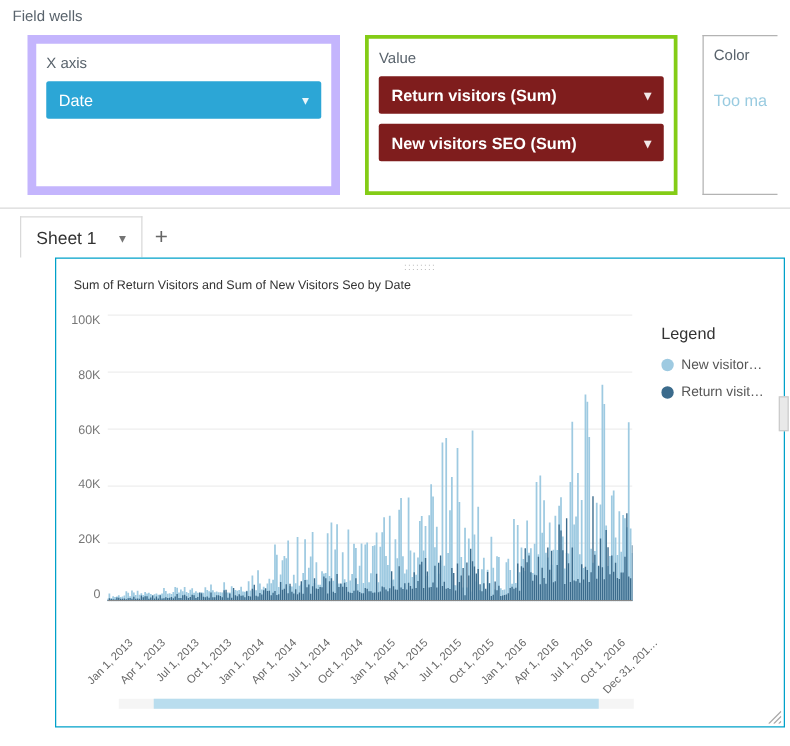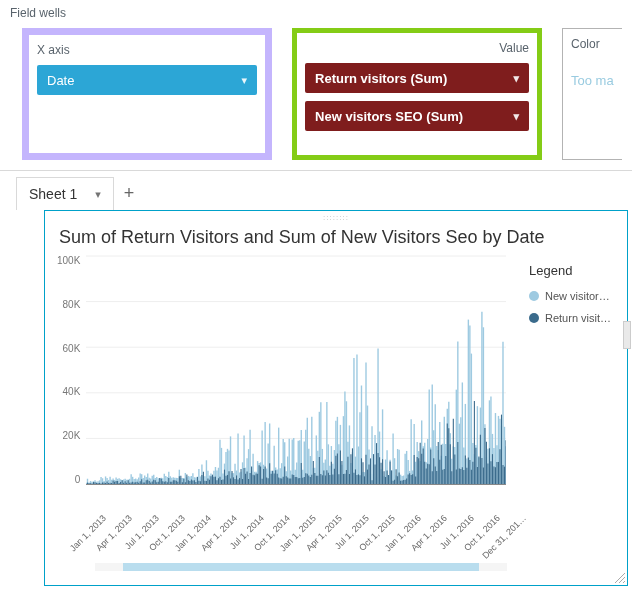--- a/index.html
+++ b/index.html
@@ -23,21 +23,21 @@
     padding: 0 10px 10px 22px;
   }
   .well {
     border: 1px solid #b3b3b3;
     padding: 8px;
     width: 258px;
     min-height: 100px;
     background: #fff;
   }
   .well.selected-x { border: 7px solid #c4b5fd; }
-  .well.selected-v { border: 5px solid #84cc16; text-align: right; }
+  .well.selected-v { border: 3px solid #84cc16; }
   .well.partial {
     width: 60px;
     border-right: none;
   }
   .well-label {
     font-size: 12px;
     color: #59636c;
     margin-bottom: 8px;
   }
   .pill {
@@ -101,21 +101,21 @@
     background: #fff;
   }
   .drag-dots {
     position: absolute;
     top: 2px; left: 50%; transform: translateX(-50%);
     font-size: 8px; letter-spacing: 1px; color: #bbb;
     cursor: move;
   }
   .viz-title {
     padding: 16px 12px 8px 14px;
-    font-size: 18px;
+    font-size: 10px;
     color: #333;
   }
   .chart-body {
     display: flex;
     position: absolute;
     top: 44px; left: 0; right: 0; bottom: 28px;
   }
   .plot-col {
     flex: 1;
     display: flex;

